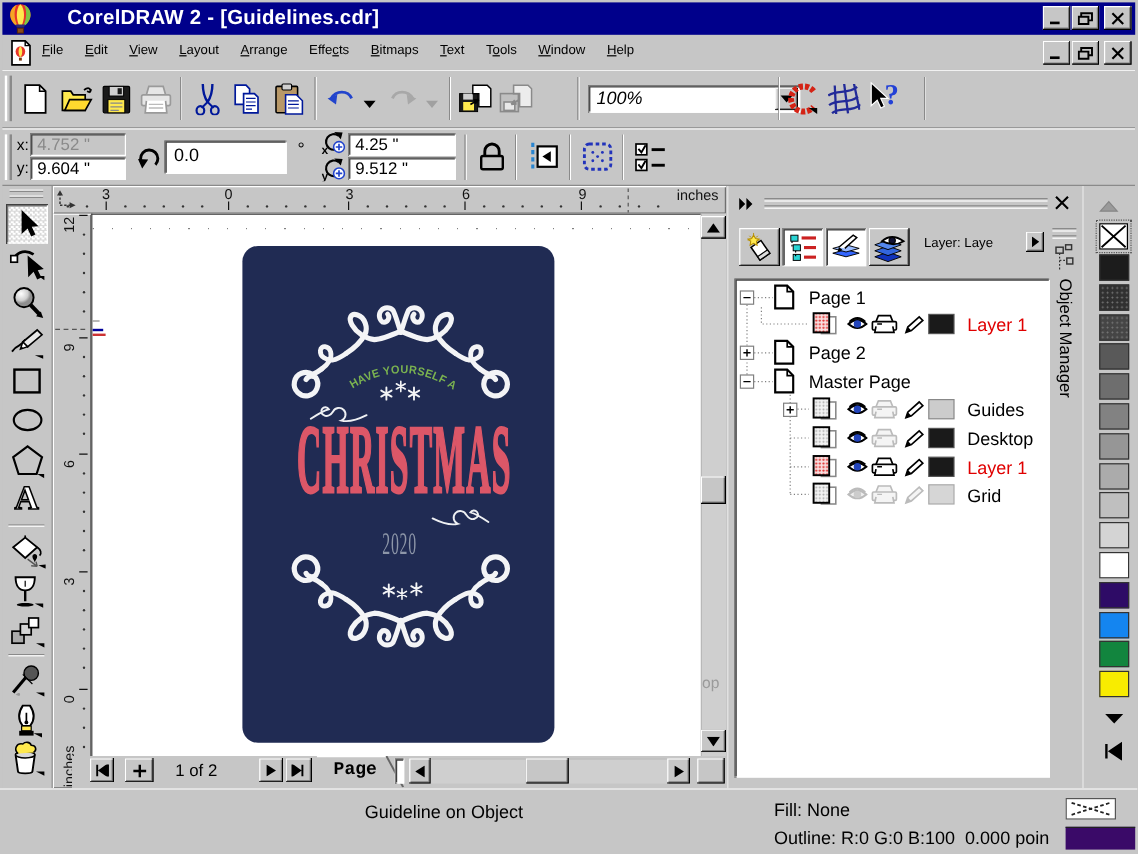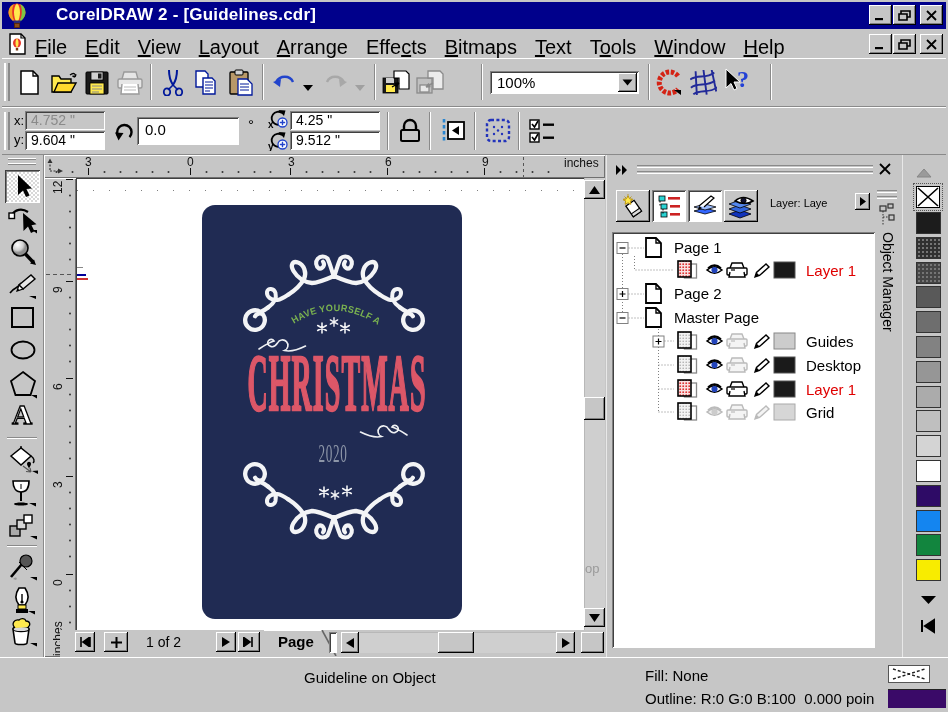--- a/index.html
+++ b/index.html
@@ -50,21 +50,21 @@
 <div class="abs" style="left:2px;top:30px;width:944px;height:28px;background:#c6c6c6;"></div>
 <div class="abs" id="docicon" style="left:7px;top:33px;width:22px;height:22px;">
   <svg width="22" height="22" viewBox="0 0 22 22">
     <path d="M3 1 L14 1 L18 5 L18 21 L3 21 Z" fill="#fff" stroke="#000" stroke-width="1.4"></path>
     <path d="M14 1 L14 5 L18 5" fill="none" stroke="#000" stroke-width="1.2"></path>
     <ellipse cx="10" cy="10" rx="4" ry="4.5" fill="#e8352a"></ellipse>
     <path d="M10 5.5 C8 7 8 13 10 14.5 C12 13 12 7 10 5.5" fill="#ffe94e"></path>
     <rect x="8.8" y="15" width="2.4" height="2.5" fill="#7a3a10"></rect>
   </svg>
 </div>
-<div class="abs" style="left:35px;top:36px;font-size:20px;color:#000;display:flex;">
+<div class="abs" style="left:35px;top:36px;font-size:11px;color:#000;display:flex;">
   <span class="menu-item" style="margin-right:18px;"><u>F</u>ile</span>
   <span class="menu-item" style="margin-right:18px;"><u>E</u>dit</span>
   <span class="menu-item" style="margin-right:18px;"><u>V</u>iew</span>
   <span class="menu-item" style="margin-right:18px;"><u>L</u>ayout</span>
   <span class="menu-item" style="margin-right:18px;"><u>A</u>rrange</span>
   <span class="menu-item" style="margin-right:18px;">Effe<u>c</u>ts</span>
   <span class="menu-item" style="margin-right:18px;"><u>B</u>itmaps</span>
   <span class="menu-item" style="margin-right:18px;"><u>T</u>ext</span>
   <span class="menu-item" style="margin-right:18px;">T<u>o</u>ols</span>
   <span class="menu-item" style="margin-right:18px;"><u>W</u>indow</span>
@@ -171,21 +171,21 @@
   <div class="abs" style="left:416px;top:12px;"><svg width="28" height="26" viewBox="0 0 28 26">
     <g stroke="#8a8a8a" stroke-width="1.3">
       <rect x="1" y="8" width="15" height="15" fill="#c0c0c0"></rect>
       <rect x="4" y="15" width="9" height="7" fill="#e8e8e8"></rect>
       <path d="M12 1 L24 1 L27 4 L27 19 L17 19 L17 8 L12 8 Z" fill="#ececec"></path>
       <path d="M17 13 L10 17 M10 17 l4.5 -0.5 M10 17 l3 -3.5" fill="none" stroke-width="1.5"></path>
     </g>
   </svg></div>
   <div class="abs sep-v" style="left:481px;top:6px;height:36px;"></div>
 
-  <div class="abs field" style="left:490px;top:13px;width:149px;height:23px;">
+  <div class="abs field" style="left:490px;top:13px;width:177px;height:23px;font-style:italic;">
     <div style="position:absolute;left:7px;top:3px;font-size:15px;">100%</div>
     <div class="btn" style="position:absolute;right:2px;top:2px;width:19px;height:19px;">
         <svg width="11" height="7">
           <path d="M0.5 0.5 L10.5 0.5 L5.5 6.5 Z" fill="#000"></path>
         </svg>
       </div>
   </div>
   <div class="abs sep-v" style="left:648px;top:6px;height:36px;"></div>
 
   <div class="abs" style="left:656px;top:11px;"><svg width="26" height="27" viewBox="0 0 26 27">
@@ -568,21 +568,21 @@
       <svg width="8" height="10">
         <path d="M0 0 L8 5 L0 10 Z" fill="#000"></path>
       </svg>
     </div>
   <div class="btn" style="position:absolute;left:178px;top:2px;width:22px;height:20px;">
       <svg width="12" height="10">
         <path d="M0 0 L7 5 L0 10 Z M9 0 L9 10" stroke="#000" stroke-width="1.6" fill="#000"></path>
       </svg>
     </div>
 
-  <div style="position:absolute;left:204px;top:0px;width:78px;height:26px;">
+  <div style="position:absolute;left:204px;top:0px;width:78px;height:26px;font-family:Liberation Mono, monospace;">
     <svg width="78" height="26" style="position:absolute;left:0;top:0;">
       <path d="M0 0 L58 0 L72 26 L0 26" fill="#c6c6c6"></path>
       <path d="M0 0.5 L58 0.5" stroke="#fff" stroke-width="1"></path>
       <path d="M58 0 L72 26" stroke="#666" stroke-width="1.6"></path>
     </svg>
     <div style="position:absolute;left:14px;top:3px;font-size:15px;font-weight:bold;">Page</div>
   </div>
   <div class="field" style="position:absolute;left:269px;top:2px;width:8px;height:21px;background:#fff;"></div>
   <div class="btn" style="position:absolute;left:281px;top:2px;width:18px;height:21px;">
       <svg width="8" height="10">

